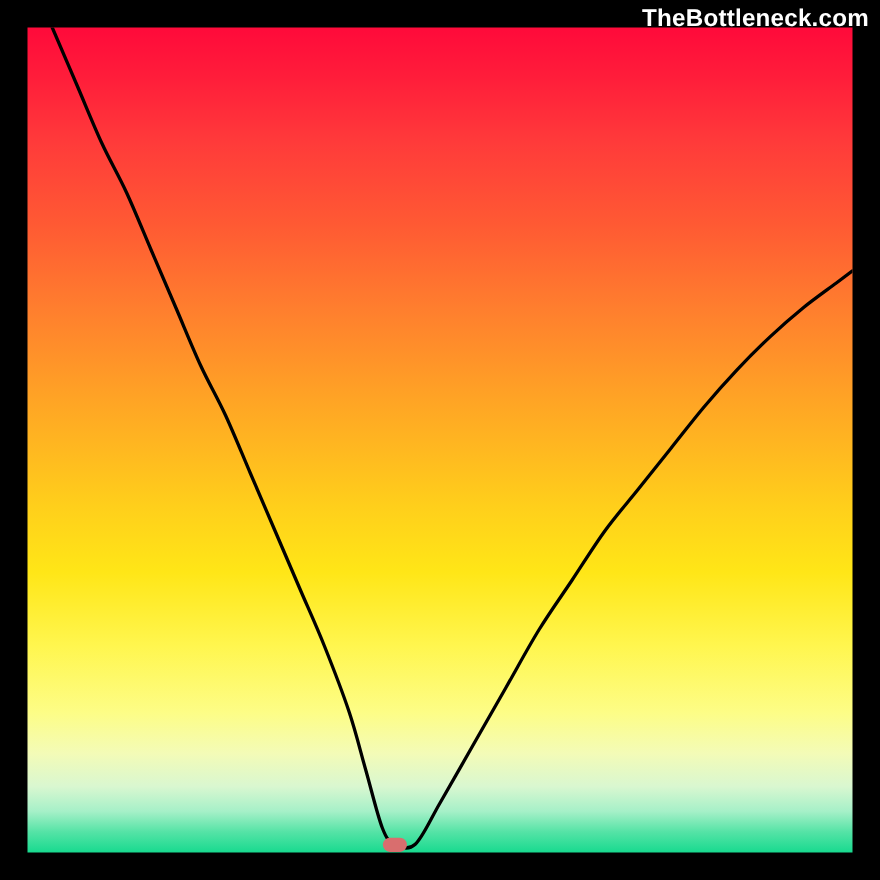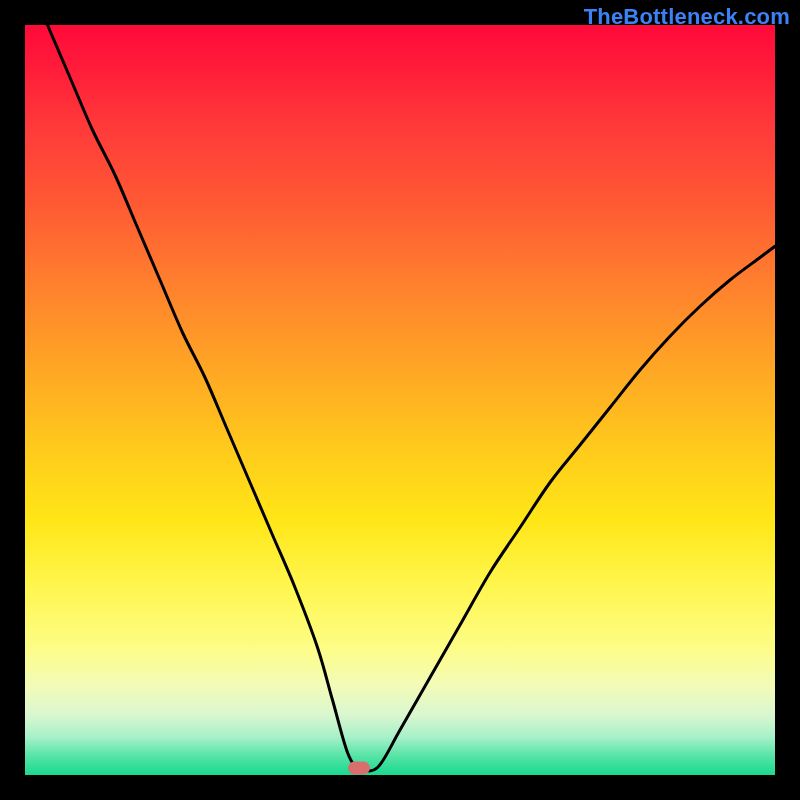--- a/index.html
+++ b/index.html
@@ -14,21 +14,21 @@
   .frame {
     position: relative;
     width: 800px;
     height: 800px;
     background: #000;
   }
   .watermark {
     position: absolute;
     top: 4px;
     right: 10px;
-    color: #3b82f6;
+    color: #ffffff;
     font-size: 22px;
     font-weight: 600;
     letter-spacing: 0.2px;
     user-select: none;
   }
   .plot-area {
     position: absolute;
     left: 25px;
     top: 25px;
     width: 750px;

